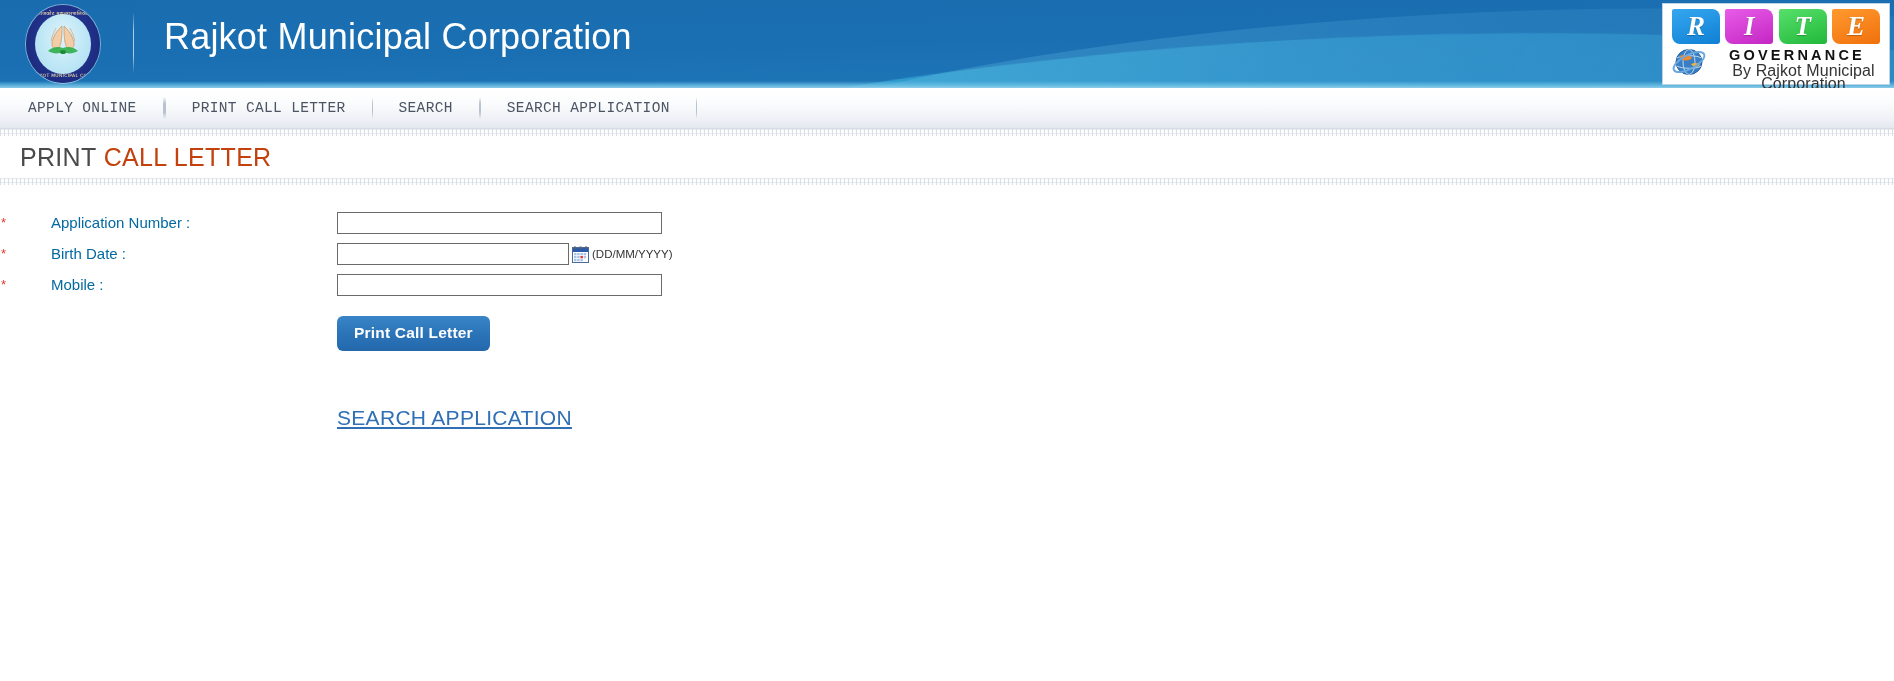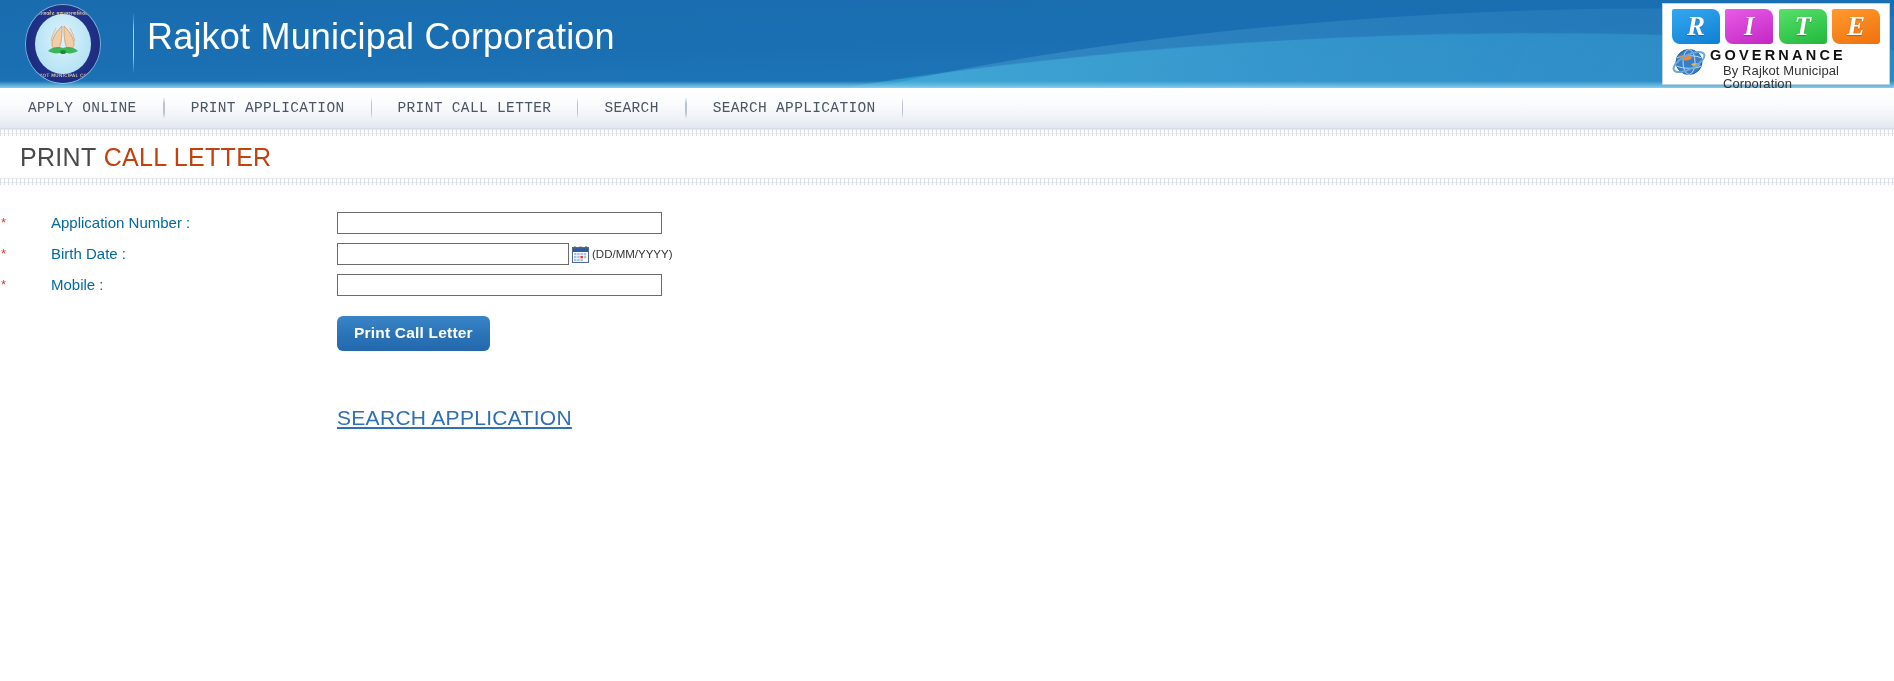--- a/index.html
+++ b/index.html
@@ -105,21 +105,21 @@
   .header-divider {
     position: absolute;
     left: 133px;
     top: 12px;
     width: 1px;
     height: 62px;
     background: linear-gradient(180deg, rgba(255,255,255,0.0) 0%, rgba(255,255,255,0.65) 30%, rgba(255,255,255,0.65) 70%, rgba(255,255,255,0.0) 100%);
   }
   .site-title {
     position: absolute;
-    left: 147px;
+    left: 164px;
     top: 16px;
     color: #ffffff;
     font-size: 36px;
     font-weight: 400;
     letter-spacing: 0.2px;
     white-space: nowrap;
     font-family: "Liberation Sans", sans-serif;
   }
 
   
@@ -161,41 +161,42 @@
   }
   .rite-flag.c1 { background: linear-gradient(160deg,#35a8f0 0%, #0f7fd4 100%); }
   .rite-flag.c2 { background: linear-gradient(160deg,#e85ce8 0%, #c326c3 100%); }
   .rite-flag.c3 { background: linear-gradient(160deg,#57e06a 0%, #22b83c 100%); }
   .rite-flag.c4 { background: linear-gradient(160deg,#ff9a2e 0%, #f0700c 100%); }
 
   .rite-bottom {
     position: relative;
     height: 38px;
     padding-left: 42px;
+    text-align: center;
   }
   .rite-globe {
     position: absolute;
     left: 2px;
     top: 0px;
     width: 38px;
     height: 34px;
   }
   .rite-gov {
     color: #111111;
     font-family: "Liberation Sans", sans-serif;
     font-weight: 700;
     font-size: 14.5px;
     letter-spacing: 3.2px;
     line-height: 18px;
     padding-top: 1px;
   }
   .rite-by {
     color: #333333;
     font-family: "Liberation Sans", sans-serif;
-    font-size: 13px;
+    font-size: 16px;
     letter-spacing: 0.1px;
     line-height: 13px;
     margin-left: 13px;
   }
 
   
   .navbar {
     position: relative;
     width: 1894px;
     height: 41px;
@@ -398,21 +399,20 @@
       <div class="rite-gov">GOVERNANCE</div>
       <div class="rite-by">By Rajkot Municipal Corporation</div>
     </div>
   </div>
 </div>
 
 <div class="navbar">
   <div class="nav-item">APPLY ONLINE</div>
   <div class="nav-sep"></div>
   <div class="nav-sep"></div>
-  <div class="nav-item">PRINT APPLICATION</div>
   <div class="nav-sep"></div>
   <div class="nav-item">PRINT CALL LETTER</div>
   <div class="nav-sep"></div>
   <div class="nav-item">SEARCH</div>
   <div class="nav-sep"></div>
   <div class="nav-sep"></div>
   <div class="nav-item">SEARCH APPLICATION</div>
   <div class="nav-sep"></div>
 </div>
 

